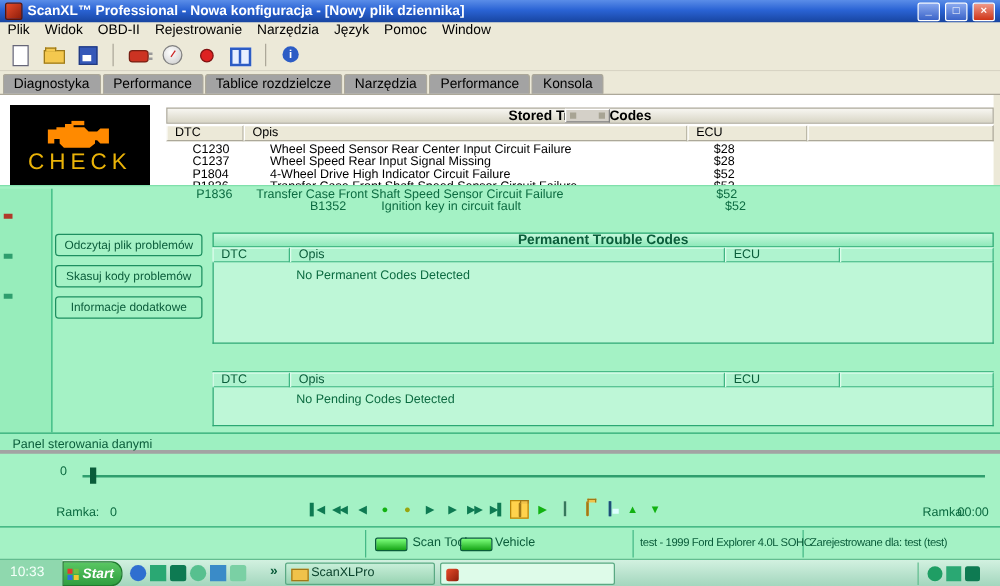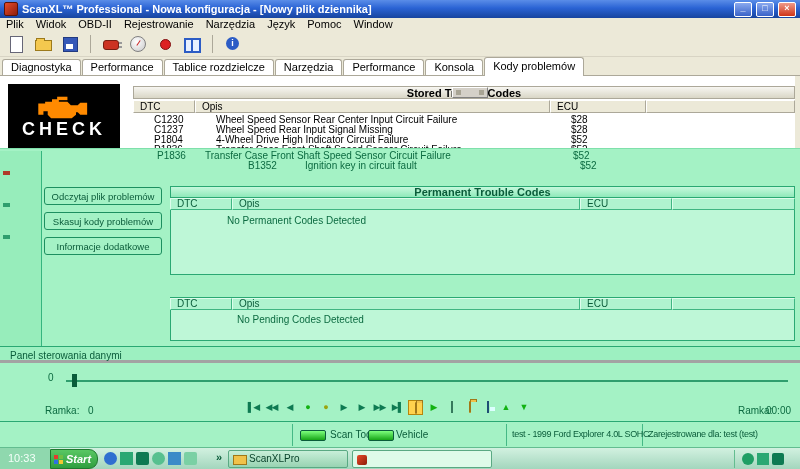--- a/index.html
+++ b/index.html
@@ -44,32 +44,32 @@
   .tb-record{position:absolute;left:5px;top:5px;width:9px;height:9px;border-radius:50%;background:#d22;border:1px solid #801010}
   .tb-dash{position:absolute;left:2px;top:4px;width:13px;height:11px;border:2px solid #2c5cc5;background:#e8f0ff}
   .tb-dash:before{content:"";position:absolute;left:5px;top:0;width:2px;height:11px;background:#2c5cc5}
   .tb-info{position:absolute;left:3px;top:3px;width:13px;height:13px;border-radius:50%;background:#2c5cc5;
     color:#fff;font-size:9px;font-weight:bold;text-align:center;line-height:13px}
   .tb-info:after{content:"i"}
 
   
   #tabstrip{position:absolute;top:57px;left:0;width:800px;height:19px;background:#ece9d8;
     border-bottom:1px solid #aca899;display:flex;align-items:flex-end;padding-left:2px;box-sizing:border-box}
-  .tab{height:15px;padding:0 8px;font-size:11px;line-height:15px;background:#ffffff;
+  .tab{height:15px;padding:0 8px;font-size:11px;line-height:15px;background:#a3a3a3;
     border:1px solid #aca899;border-bottom:none;border-radius:3px 3px 0 0;margin-right:1px;color:#000}
   .tab.active{background:#fff;height:18px;line-height:17px;margin-bottom:-1px;position:relative;z-index:3}
 
   
   #client{position:absolute;top:76px;left:0;width:795px;height:371px;background:#fff}
   #rightedge{position:absolute;top:76px;left:795px;width:5px;height:72px;background:#ece9d8}
 
   
   #check-panel{position:absolute;left:8px;top:84px;width:112px;height:64px;background:#000;
     display:flex;flex-direction:column;align-items:center;justify-content:center;gap:1px}
-  .check-label{color:#ffffff;font-size:18px;font-weight:bold;letter-spacing:4px;line-height:18px}
+  .check-label{color:#eab308;font-size:18px;font-weight:normal;letter-spacing:4px;line-height:18px}
 
   
   .wtitle{position:absolute;left:133px;top:86px;width:662px;height:13px;
     background:linear-gradient(180deg,#f7f6f1,#d9d6c6);border:1px solid #aca899;
     font-size:11px;font-weight:bold;color:#000;text-align:center;line-height:12px;box-sizing:border-box}
   .glitchbar{position:absolute;left:452px;top:87px;width:36px;height:11px;background:#d4d0c8;
     border-top:1px solid #fff;border-left:1px solid #fff;border-right:1px solid #808080;border-bottom:1px solid #808080;box-sizing:border-box}
   .glitchbar:before{content:"";position:absolute;left:3px;top:2px;width:5px;height:5px;background:#a8a494}
   .glitchbar:after{content:"";position:absolute;right:3px;top:2px;width:5px;height:5px;background:#a8a494}
   .lvhead{position:absolute;top:100px;height:13px;background:#ece9d8;
@@ -203,21 +203,20 @@
       </div>
   </div>
 
   <div id="tabstrip">
     <span class="tab">Diagnostyka</span>
     <span class="tab">Performance</span>
     <span class="tab">Tablice rozdzielcze</span>
     <span class="tab">Narzędzia</span>
     <span class="tab">Performance</span>
     <span class="tab">Konsola</span>
-    <span class="tab active">Kody problemów</span>
   </div>
 
   <div id="client"></div>
   <div id="rightedge"></div>
 
   <div id="check-panel">
     <svg width="58" height="24" viewBox="0 0 64 28">
       <rect x="24" y="2" width="12" height="4" fill="#ff8a00"></rect>
       <path fill="#ff8a00" d="M10 8h8V5h8v3h10l4 4h8l3-3h8v14h-8l-3-3h-2v3l-5 4H17l-4-4v-4H8v4H2V10h8z"></path>
     </svg>
@@ -274,21 +273,21 @@
     <div class="gbtn" style="top:38px">Odczytaj plik problemów</div>
     <div class="gbtn" style="top:63px">Skasuj kody problemów</div>
     <div class="gbtn" style="top:88px">Informacje dodatkowe</div>
 
     <div class="gtitle" style="top:37px">Permanent Trouble Codes</div>
     <div class="ghead" style="left:170px;top:49px;width:62px">DTC</div>
     <div class="ghead" style="left:232px;top:49px;width:348px">Opis</div>
     <div class="ghead" style="left:580px;top:49px;width:92px">ECU</div>
     <div class="ghead" style="left:672px;top:49px;width:123px"></div>
     <div class="gbody" style="top:61px;height:65px"></div>
-    <div class="gtext" style="left:227px;top:66px">No Permanent Codes Detected</div>
+    <div class="gtext" style="left:237px;top:66px">No Permanent Codes Detected</div>
 
     <div class="gtitle" style="top:148px">Pending Trouble Codes</div>
     <div class="ghead" style="left:170px;top:149px;width:62px">DTC</div>
     <div class="ghead" style="left:232px;top:149px;width:348px">Opis</div>
     <div class="ghead" style="left:580px;top:149px;width:92px">ECU</div>
     <div class="ghead" style="left:672px;top:149px;width:123px"></div>
     <div class="gbody" style="top:161px;height:31px"></div>
     <div class="gtext" style="left:237px;top:165px">No Pending Codes Detected</div>
 
     <div id="panelband">

